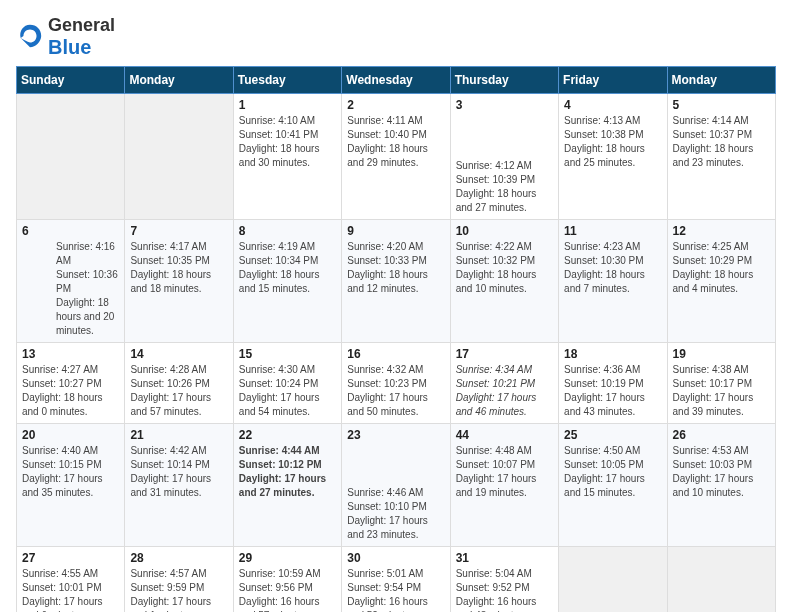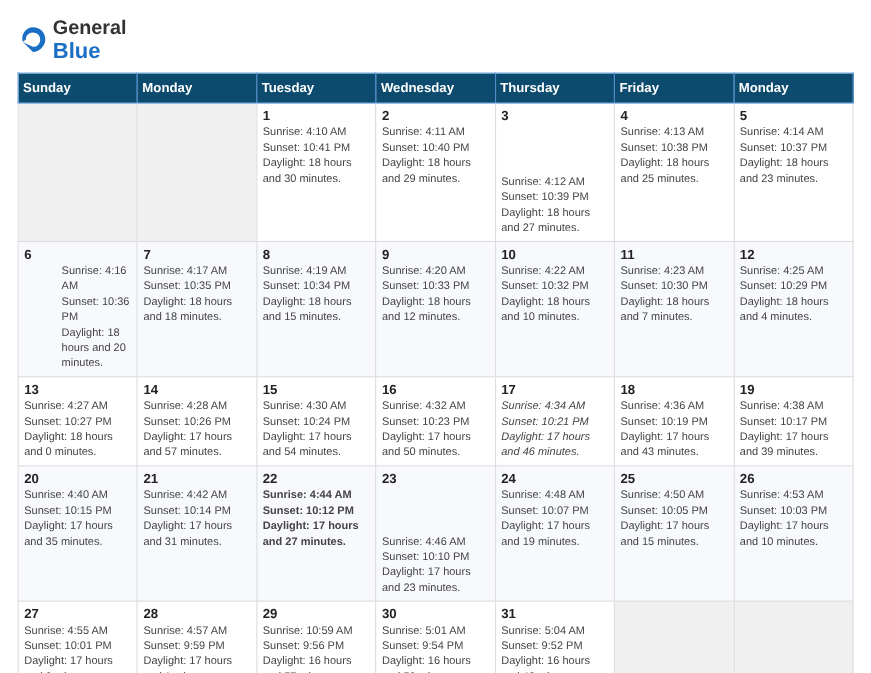--- a/index.html
+++ b/index.html
@@ -262,21 +262,21 @@
 Sunset: 10:12 PM
 Daylight: 17 hours and 27 minutes.</div>
         </td>
         <td>
           <div class="day-number">23</div>
           <div class="day-info" style="white-space: pre-line; margin-top: 44px;">Sunrise: 4:46 AM
 Sunset: 10:10 PM
 Daylight: 17 hours and 23 minutes.</div>
         </td>
         <td>
-          <div class="day-number">24</div>
+          <div class="day-number">44</div>
           <div class="day-info" style="white-space: pre-line;">Sunrise: 4:48 AM
 Sunset: 10:07 PM
 Daylight: 17 hours and 19 minutes.</div>
         </td>
         <td>
           <div class="day-number">25</div>
           <div class="day-info" style="white-space: pre-line;">Sunrise: 4:50 AM
 Sunset: 10:05 PM
 Daylight: 17 hours and 15 minutes.</div>
         </td>

